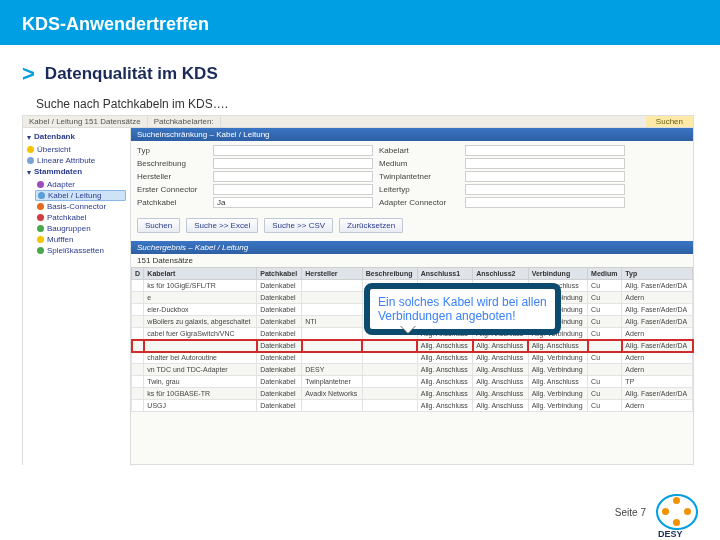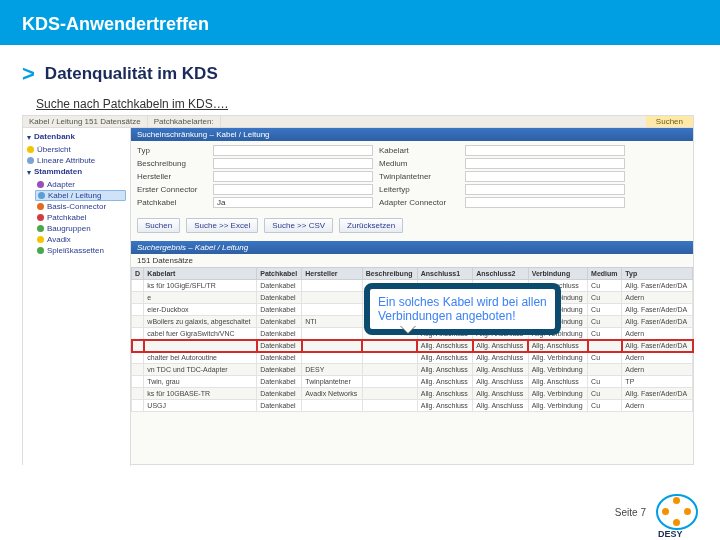--- a/index.html
+++ b/index.html
@@ -2,21 +2,21 @@
 <html><head>
 <meta charset="utf-8">
 <style>
   * { box-sizing: border-box; margin: 0; padding: 0; }
   html, body { width: 720px; height: 540px; font-family: Arial, Helvetica, sans-serif; background: #fff; overflow: hidden; }
   .slide { width: 720px; height: 540px; position: relative; }
   .title-bar { background: #009fe3; color: #fff; padding: 14px 22px 10px; font-size: 18px; font-weight: bold; }
   .sub-row { padding: 16px 22px 6px; display: flex; align-items: center; gap: 10px; }
   .chevron { color: #009fe3; font-size: 22px; font-weight: bold; }
   .sub-title { color: #1a2a5a; font-size: 17px; font-weight: bold; }
-  .search-line { padding: 4px 36px 4px 36px; font-size: 12px; color: #333; text-decoration: underline; }
+  .search-line { padding: 4px 36px 4px 36px; font-size: 12px; color: #333; }
   .app { position: relative; margin: 0 22px; border: 1px solid #ddd; width: 672px; height: 350px; font-size: 8px; color: #333; background: #fafaf7; }
   .app-top { display: flex; height: 12px; background: #efede6; border-bottom: 1px solid #ddd; }
   .app-top .tab { padding: 1px 6px; border-right: 1px solid #ddd; color: #555; }
   .app-top .right { margin-left: auto; background: #ffe9a8; padding: 1px 10px; color: #6b5c10; }
   .main { display: flex; height: 338px; }
   .sidebar { width: 108px; background: #fff; border-right: 1px solid #ddd; padding: 3px 4px; }
   .sb-head { color: #2a3b8f; font-weight: bold; margin-bottom: 2px; }
   .sb-item { display: flex; align-items: center; gap: 3px; padding: 1px 0; color: #2a3b8f; }
   .sb-item.sel { background: #cfe3f8; border: 1px solid #8bb7e6; border-radius: 1px; padding: 0 2px; align-items: center; }
   .sb-item .dot { width: 7px; height: 7px; border-radius: 50%; display: inline-block; }
@@ -93,21 +93,21 @@
         <div class="sb-item" style="padding-left:10px">
             <span class="dot" style="background:#d23c3c"></span>
             <span>Patchkabel</span>
           </div>
         <div class="sb-item" style="padding-left:10px">
             <span class="dot" style="background:#4aa84a"></span>
             <span>Baugruppen</span>
           </div>
         <div class="sb-item" style="padding-left:10px">
             <span class="dot" style="background:#f5c400"></span>
-            <span>Avadix</span>
+            <span>Mufffen</span>
           </div>
         <div class="sb-item" style="padding-left:10px">
             <span class="dot" style="background:#4aa84a"></span>
             <span>Spleißkassetten</span>
           </div>
       </div>
 
       <div class="content">
         <div class="panel-title">Sucheinschränkung – Kabel / Leitung</div>
         <div class="form">

